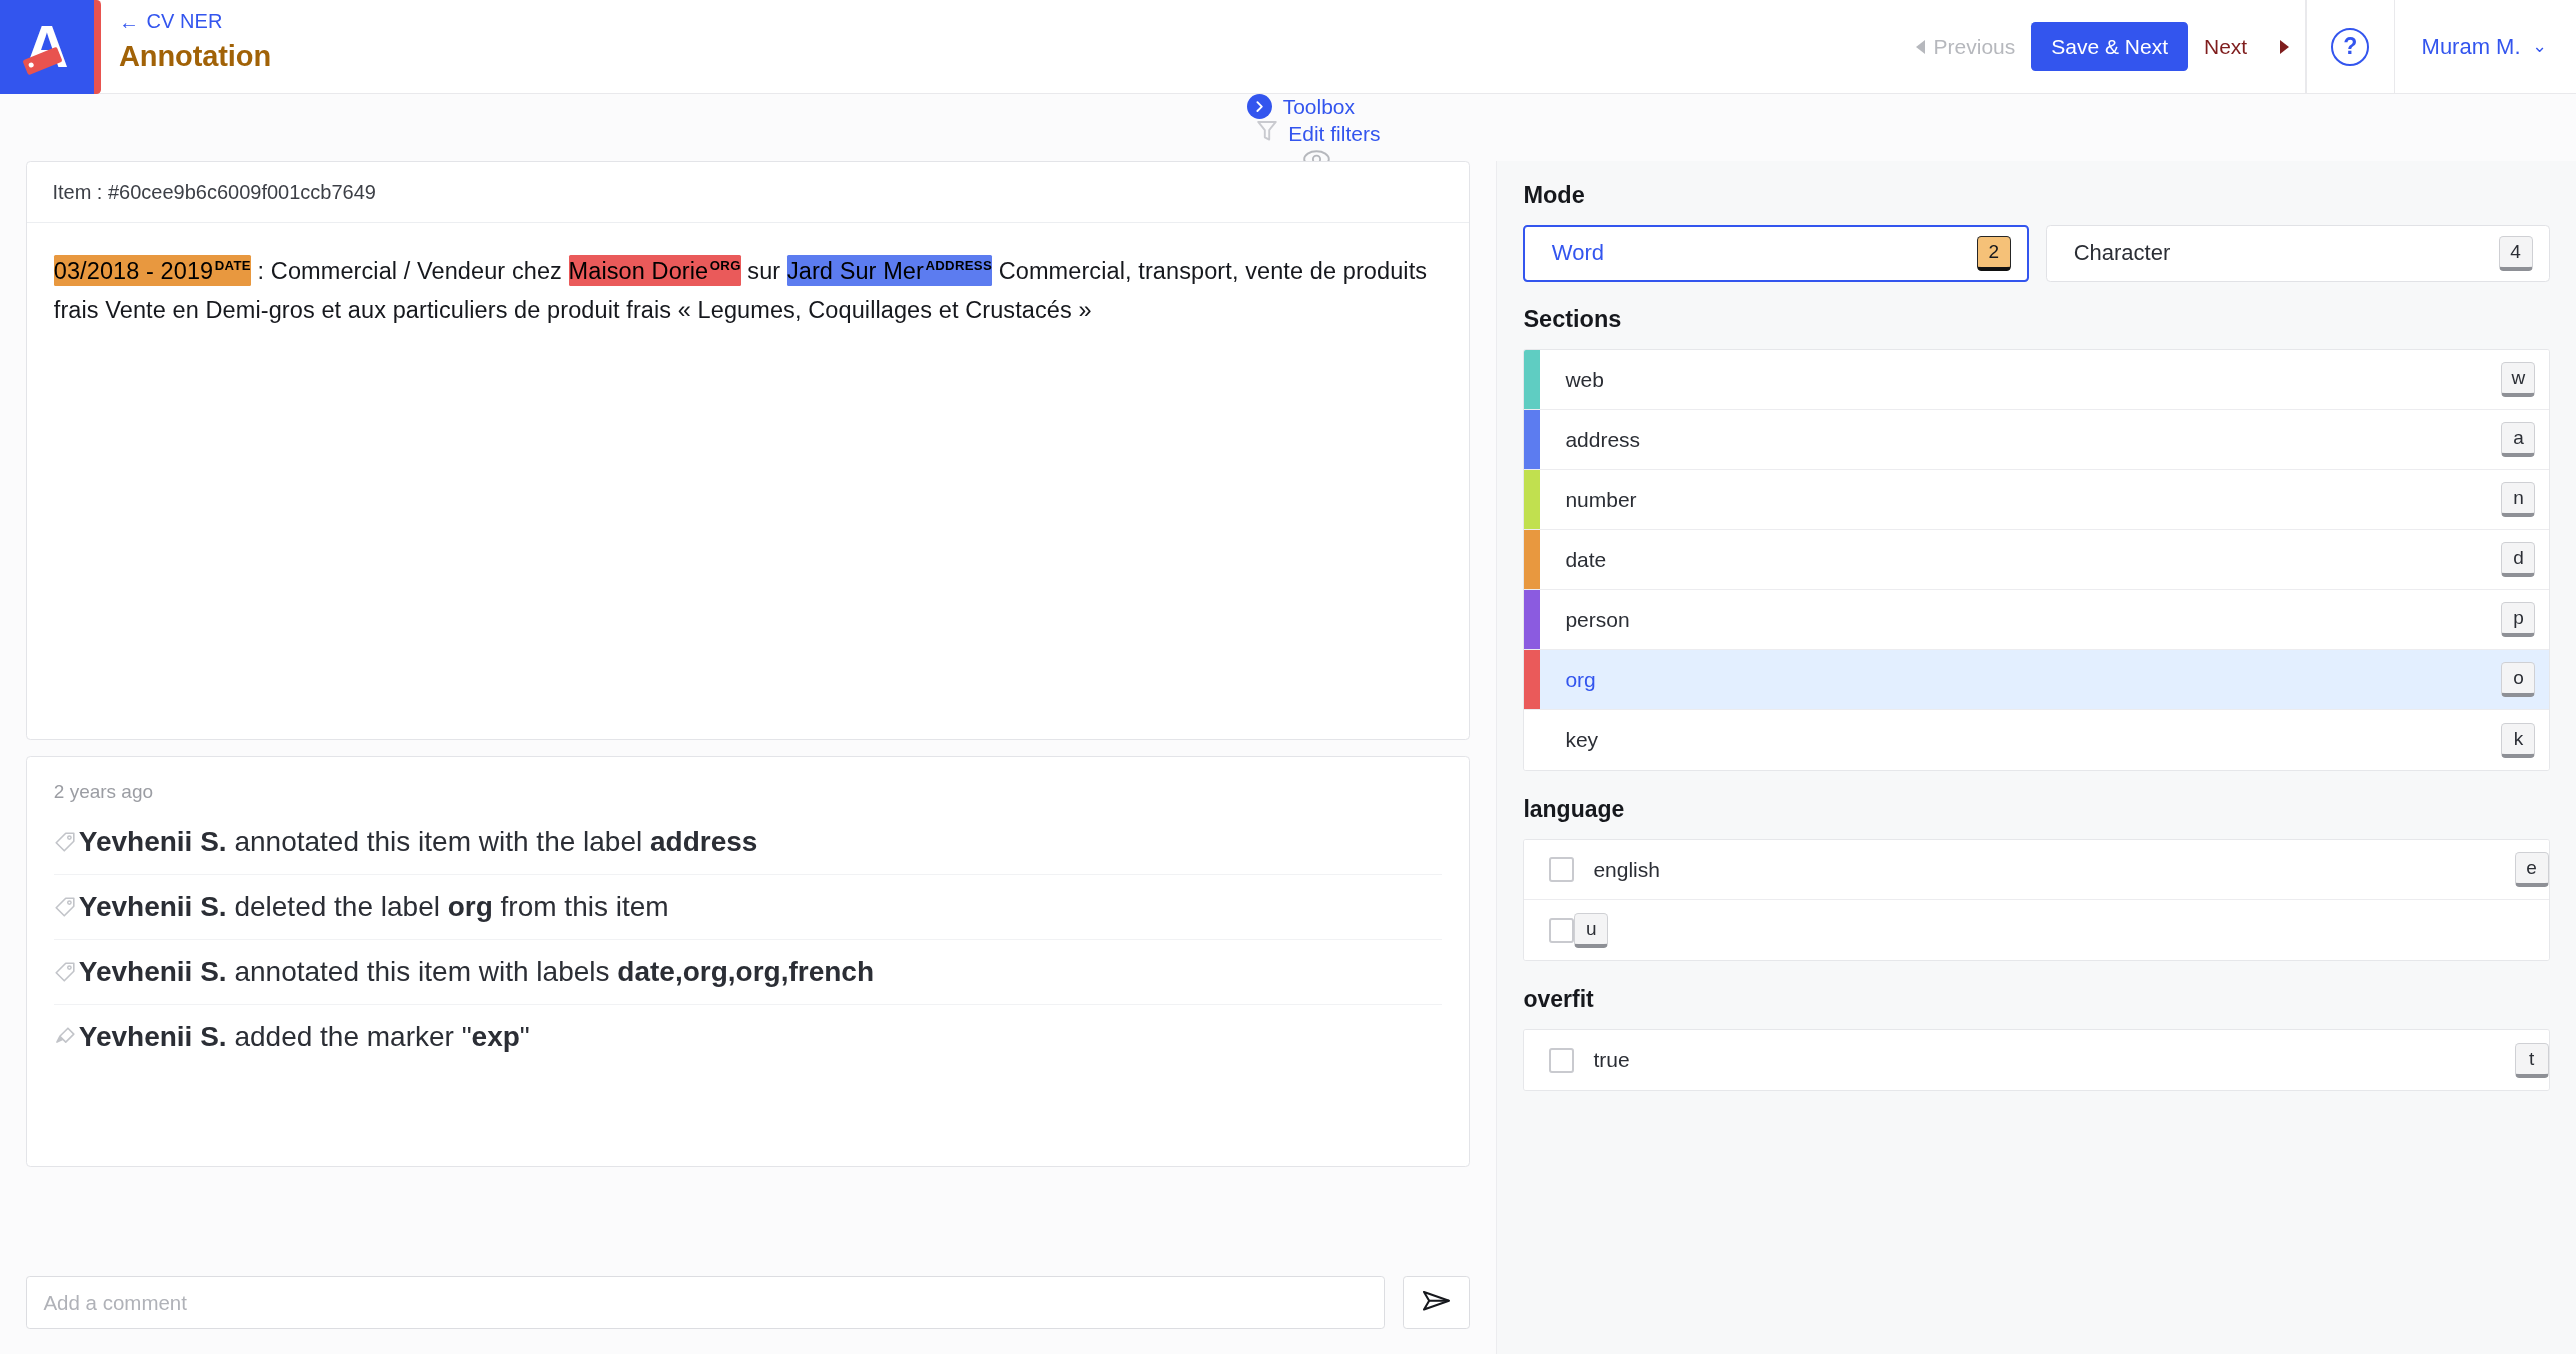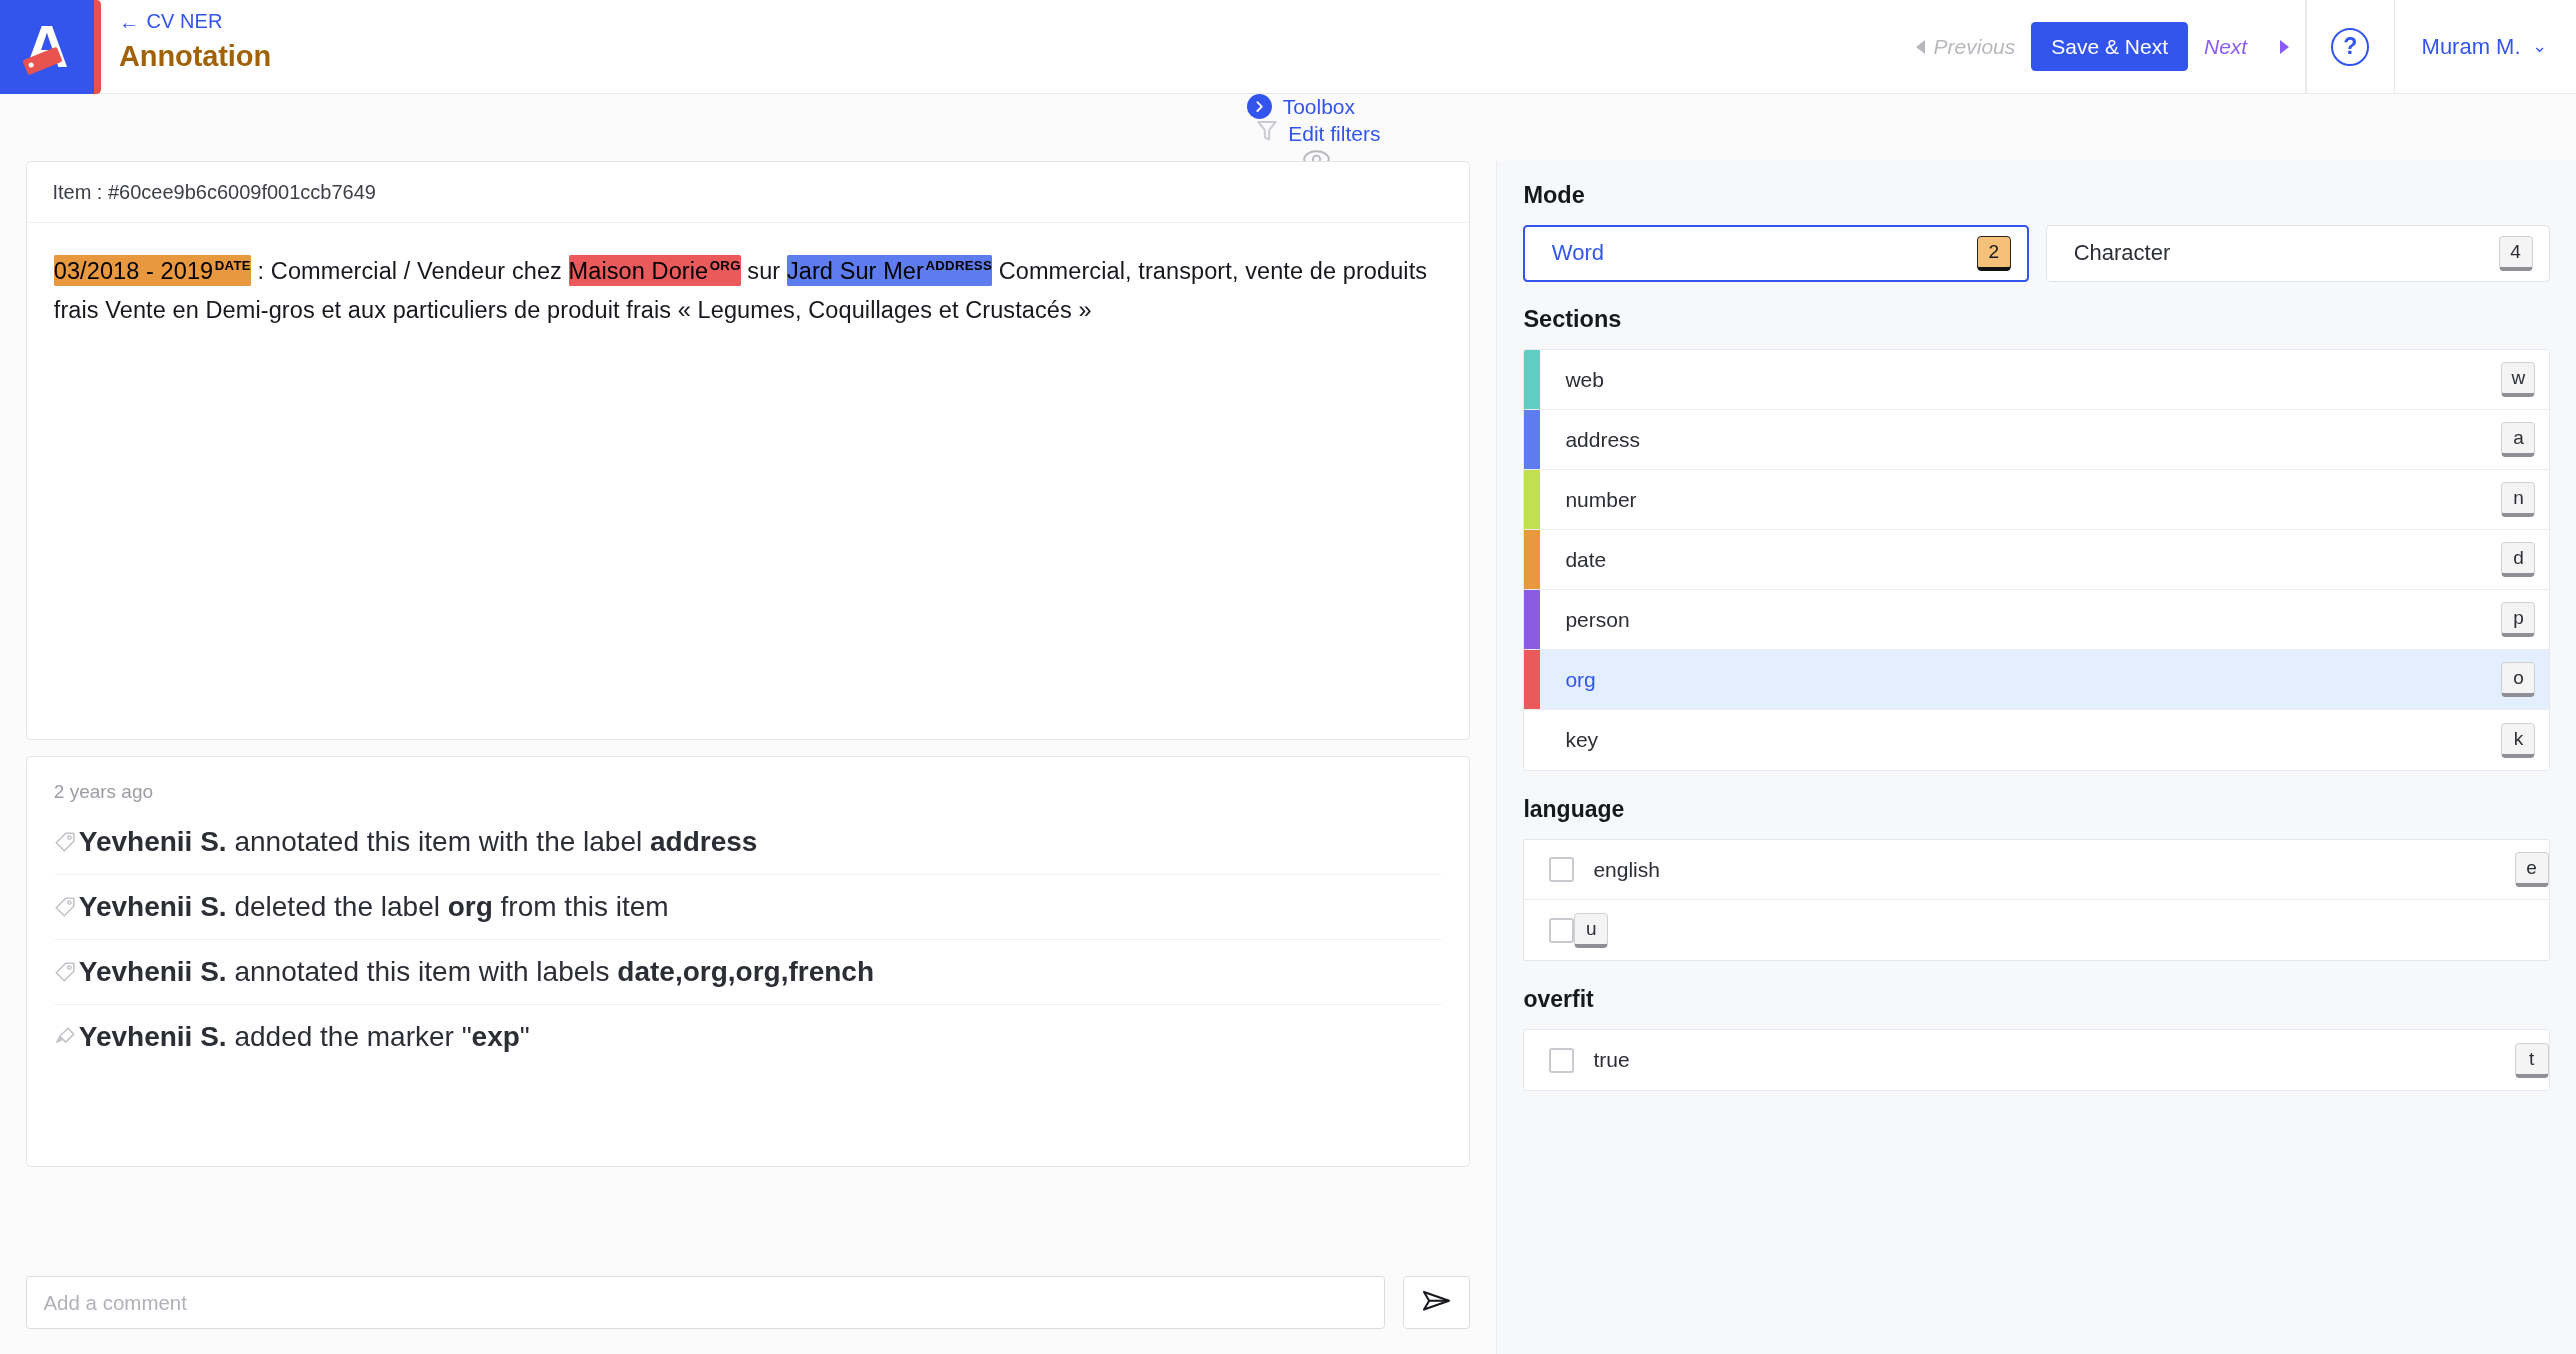--- a/index.html
+++ b/index.html
@@ -64,24 +64,24 @@
     margin-top: 6.6px;
     font-size: 29px;
     font-weight: 700;
     color: #a16207;
     letter-spacing: -0.1px;
   }
 
   .header-right { display:flex; align-items:center; }
   .nav-prev, .nav-next {
     display:flex; align-items:center; gap:8.8px;
-    font-size:21px; padding: 0 16px; cursor:pointer; white-space: nowrap; font-style: italic;
+    font-size:21px; padding: 0 16px; cursor:pointer; white-space: nowrap;
   }
   .nav-prev { color:#b6b8bd; }
-  .nav-next { color:#8b5cf6;gap:33px; }
+  .nav-next { color:#7f1d1d;gap:33px; }
   .tri-left { width:0;height:0;border-top:7.3px solid transparent;border-bottom:7.3px solid transparent;border-right:9.5px solid currentColor; }
   .tri-right { width:0;height:0;border-top:7.3px solid transparent;border-bottom:7.3px solid transparent;border-left:9.5px solid currentColor; }
   .save-next-btn {
     background:#3355ee; color:#fff; border:none;
     font-size:21px; font-family:inherit;
     padding: 12.5px 20px; border-radius:4.4px; cursor:pointer;
     white-space: nowrap;
   }
   .hdr-divider { width:1.5px; background:#e9e9ec; align-self:stretch; margin: 0; }
   .help-wrap { display:flex; align-items:center; justify-content:center; width:87px; }

